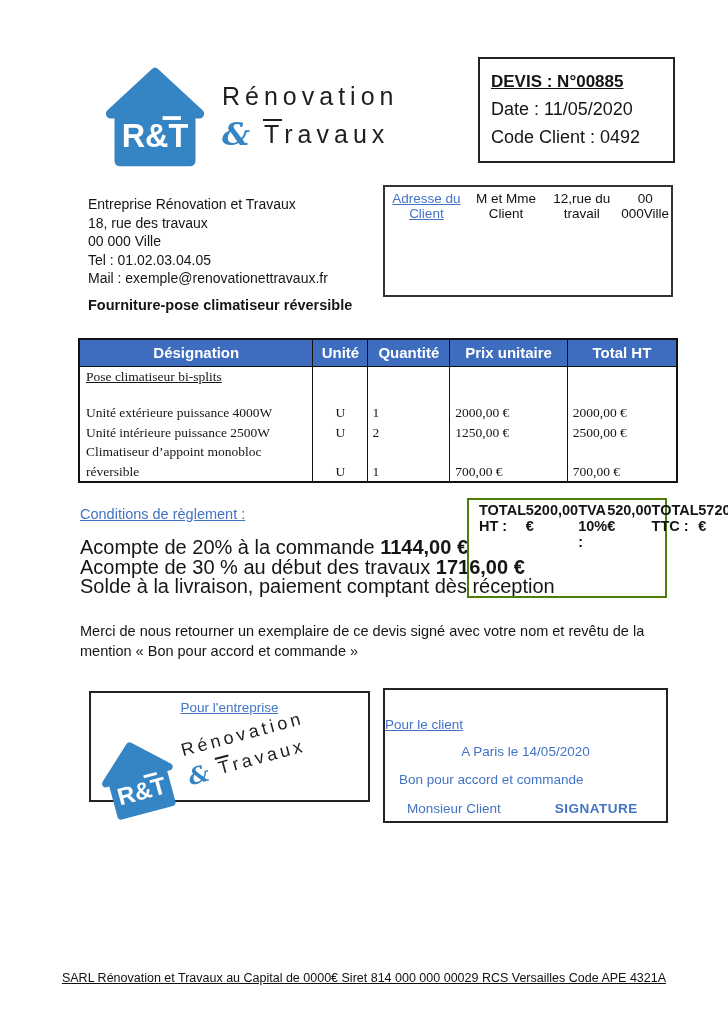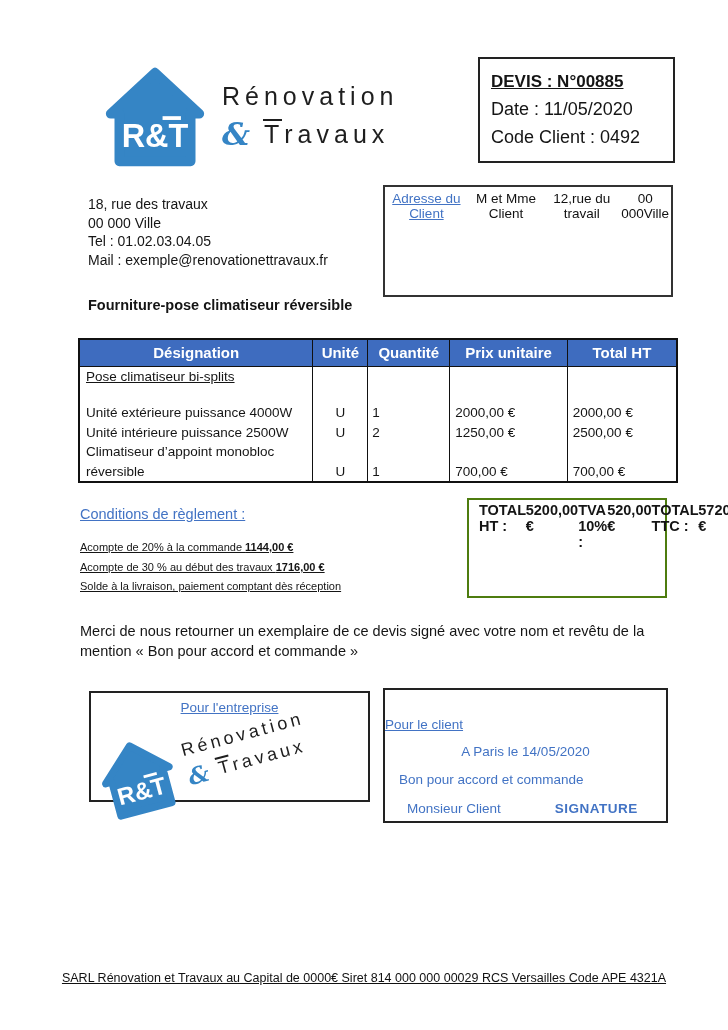--- a/index.html
+++ b/index.html
@@ -53,32 +53,32 @@
   .subject { position:absolute; left:88px; top:297px; font-size:14.5px; font-weight:bold; }
 
   
   .items { position:absolute; left:78px; top:338px; width:600px; border-collapse:collapse; border:2px solid #111; }
   .items th {
     background:var(--hdr-blue); color:#fff; font-weight:bold; font-size:15px;
     height:27px; border:1px solid #111; padding:1px 4px; text-align:center;
   }
   .items td {
     border-left:1px solid #111; border-right:1px solid #111;
-    font-size:13.5px; line-height:19.5px; padding:0 5px; vertical-align:top;
+    font-size:13.5px; line-height:19.5px; padding:0 5px; vertical-align:top;font-family:Liberation Serif, serif;
   }
   .items tr.spacer td { height:17px; }
   .items td.c-desig { padding-left:6px; }
   .items td.c-unit  { text-align:center; }
   .items td.c-qty   { text-align:left; padding-left:4px; }
   .items td.c-price, .items td.c-total { padding-right:7px; }
   .items .group-title { text-decoration:underline; }
 
   
   .terms-title { position:absolute; left:80px; top:506px; font-size:14.5px; color:var(--link-blue); text-decoration:underline; }
-  .terms { position:absolute; left:80px; top:538px; font-size:11px; line-height:19.5px;text-decoration:underline; }
+  .terms { position:absolute; left:80px; top:538px; font-size:20px; line-height:19.5px; }
   .terms b { font-weight:bold; }
 
   
   .totals-box {
     position:absolute; left:467px; top:498px; width:200px; height:100px;
     border:2px solid #4d7c0f; display:flex; flex-direction:row; justify-content:space-evenly;
     padding:2px 10px;
   }
   .totals-row { display:flex; justify-content:space-between; font-weight:bold; font-size:14.5px; }
 
@@ -136,20 +136,21 @@
     <div class="logo-text">
       <div class="lt1">Rénovation</div>
       <div class="lt2">
         <span class="amp">&amp;</span>
         <span><span class="tbar">T</span><span>ravaux</span></span>
       </div>
     </div>
   </div>
 
   <div class="company">
+    <div>Entreprise Rénovation et Travaux</div>
     <div>18, rue des travaux</div>
     <div>00 000 Ville</div>
     <div>Tel : 01.02.03.04.05</div>
     <div>Mail : exemple@renovationettravaux.fr</div>
   </div>
 
   <div class="client-box">
     <div class="cb-title">Adresse du Client</div>
     <div class="cb-line">M et Mme Client</div>
     <div class="cb-line">12,rue du travail</div>

